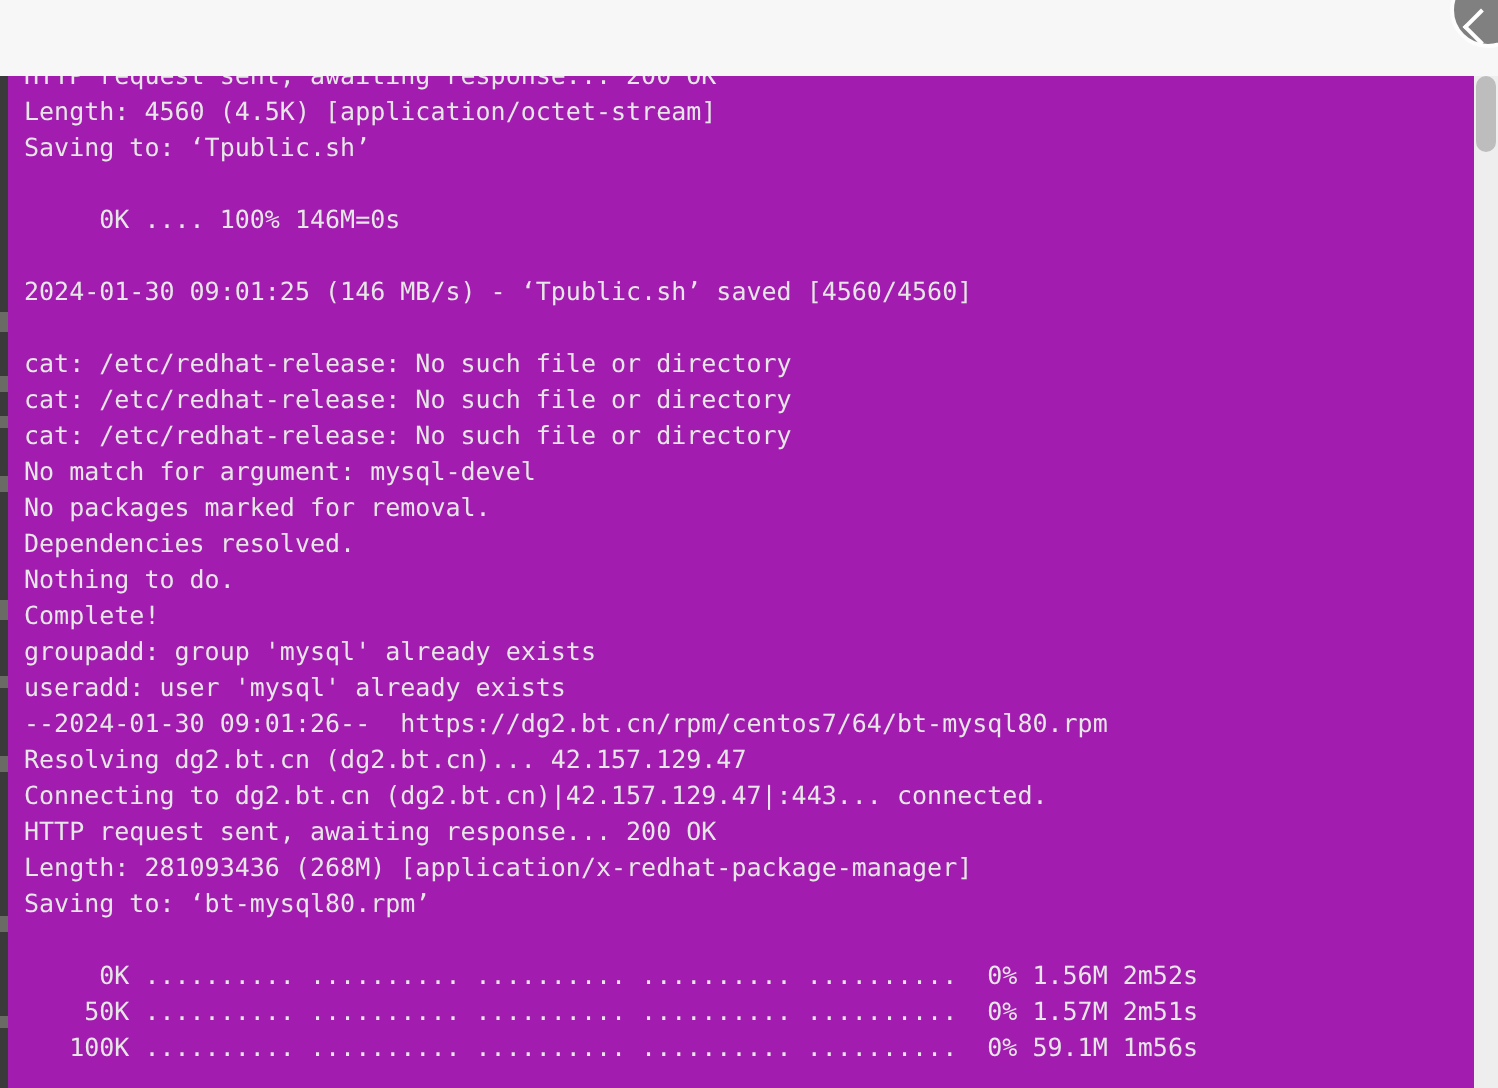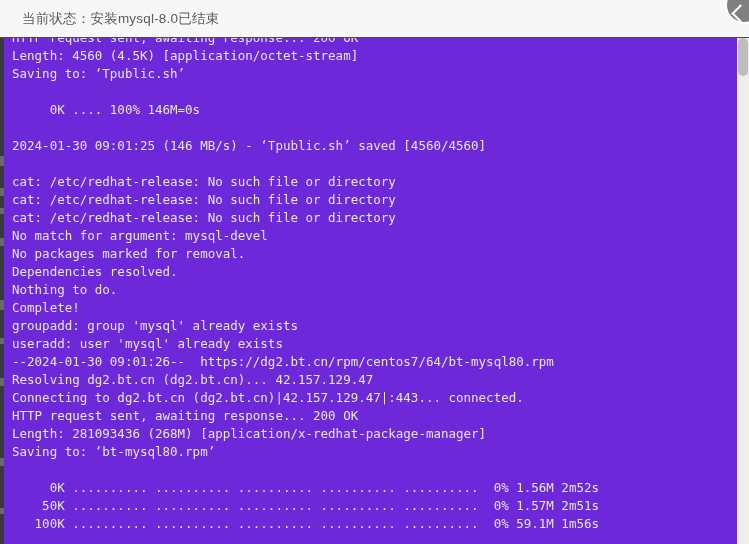--- a/index.html
+++ b/index.html
@@ -62,21 +62,21 @@
     border-bottom: 2px solid #ffffff;
     transform: rotate(45deg);
   }
   
   .terminal-wrap {
     position: absolute;
     top: 38px;
     left: 0;
     width: 749px;
     height: 506px;
-    background: #6d28d9;
+    background: #a21caf;
     overflow: hidden;
   }
   .terminal-left-rail {
     position: absolute;
     left: 0;
     top: 0;
     width: 4px;
     height: 506px;
     background: #3a3a3a;
   }
@@ -125,23 +125,20 @@
     height: 38px;
     background: #bdbdbd;
     border-radius: 5px;
   }
 </style>
 </head>
 <body>
 
 <div class="app-window">
 
-  <div class="status-header">
-    <span class="status-text">当前状态：安装mysql-8.0已结束</span>
-  </div>
 
   <div class="corner-badge">
     <span class="glyph"></span>
   </div>
 
   <div class="terminal-wrap">
     <div class="terminal-left-rail">
       <div class="seg" style="top:118px;height:10px;"></div>
       <div class="seg" style="top:150px;height:8px;"></div>
       <div class="seg" style="top:170px;height:6px;"></div>

